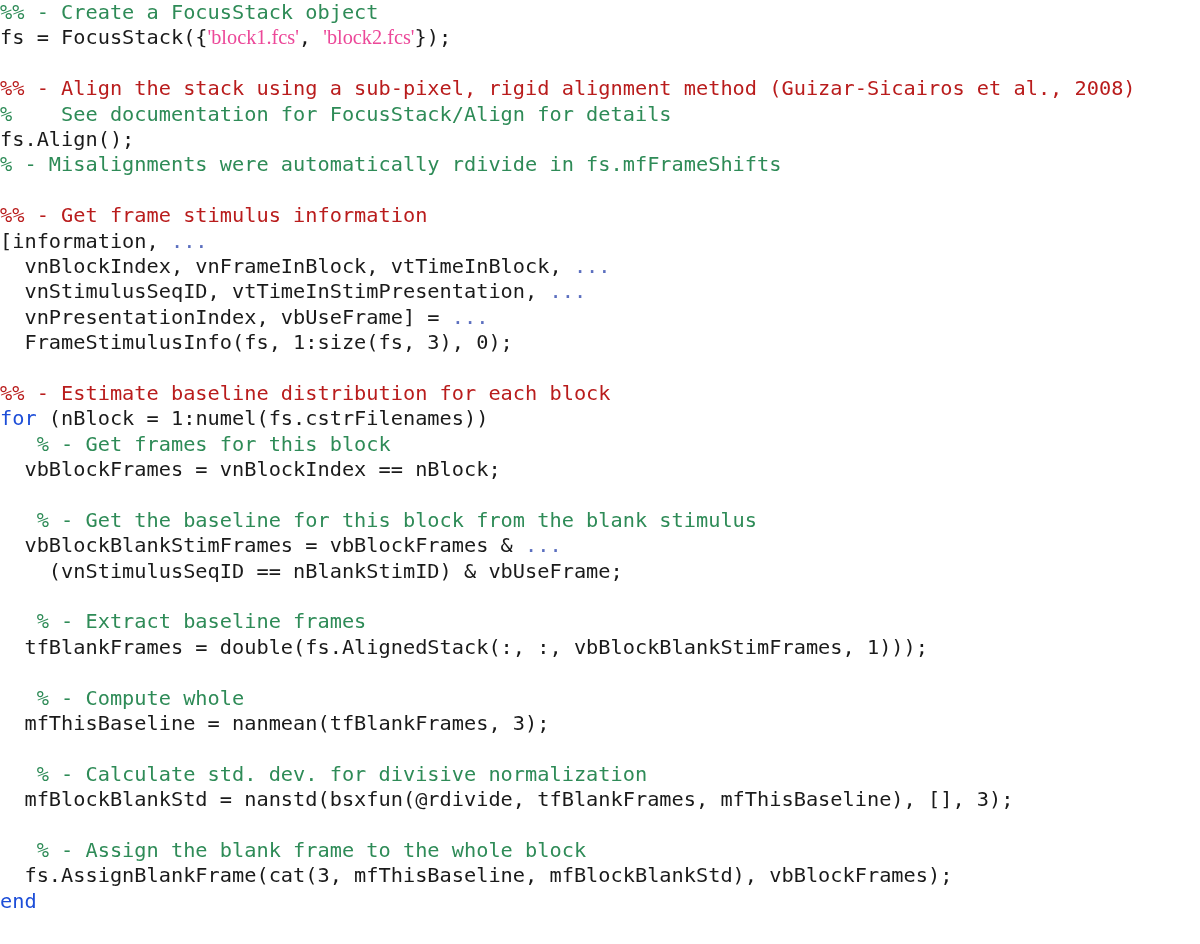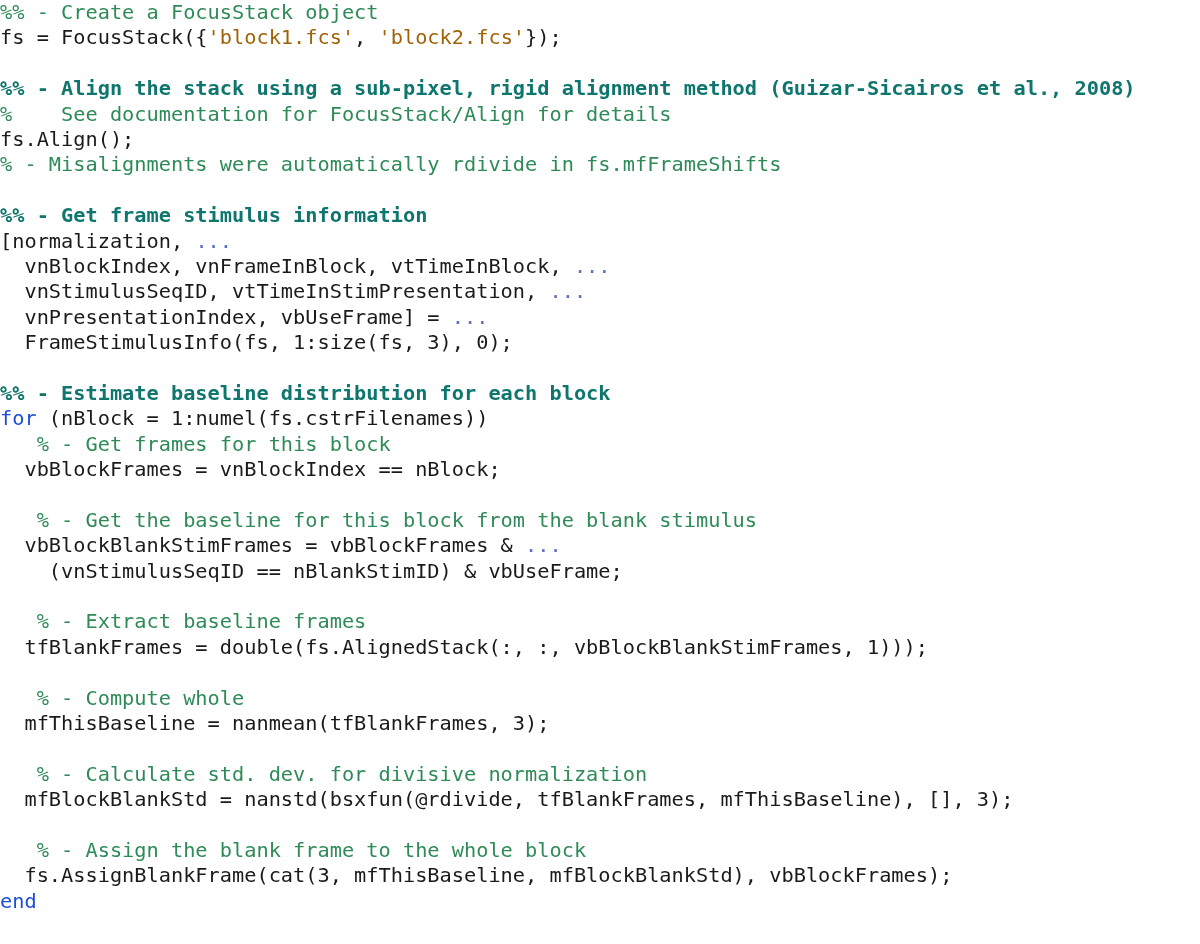--- a/index.html
+++ b/index.html
@@ -33,39 +33,39 @@
     color: #1a1a1a;
     margin: 0;
     padding: 0;
   }
   .code-line.blank {
     color: transparent;
   }
   .tok { white-space: pre; }
   .tok-plain   { color: #1a1a1a; }
   .tok-comment { color: #2E8B57; }
-  .tok-section { color: #0f766e; font-weight: bold; }
-  .tok-string  { color: #a16207; }
+  .tok-section { color: #b91c1c; font-weight: normal; }
+  .tok-string  { color: #ec4899; font-family: Liberation Serif, serif; }
   .tok-keyword { color: #1d4ed8; }
   .tok-cont    { color: #5B6FBF; }
 </style>
 </head>
 <body>
 
 <div id="code-listing">
     <div class="code-line"><span class="tok tok-comment">%% - Create a FocusStack object</span></div>
     <div class="code-line"><span class="tok tok-plain">fs = FocusStack({</span><span class="tok tok-string">'block1.fcs'</span><span class="tok tok-plain">, </span><span class="tok tok-string">'block2.fcs'</span><span class="tok tok-plain">});</span></div>
     <div class="code-line blank">&nbsp;</div>
     <div class="code-line"><span class="tok tok-section">%% - Align the stack using a sub-pixel, rigid alignment method (Guizar-Sicairos et al., 2008)</span></div>
     <div class="code-line"><span class="tok tok-comment">%    See documentation for FocusStack/Align for details</span></div>
     <div class="code-line"><span class="tok tok-plain">fs.Align();</span></div>
     <div class="code-line"><span class="tok tok-comment">% - Misalignments were automatically rdivide in fs.mfFrameShifts</span></div>
     <div class="code-line blank">&nbsp;</div>
     <div class="code-line"><span class="tok tok-section">%% - Get frame stimulus information</span></div>
-    <div class="code-line"><span class="tok tok-plain">[normalization, </span><span class="tok tok-cont">...</span></div>
+    <div class="code-line"><span class="tok tok-plain">[information, </span><span class="tok tok-cont">...</span></div>
     <div class="code-line"><span class="tok tok-plain">  vnBlockIndex, vnFrameInBlock, vtTimeInBlock, </span><span class="tok tok-cont">...</span></div>
     <div class="code-line"><span class="tok tok-plain">  vnStimulusSeqID, vtTimeInStimPresentation, </span><span class="tok tok-cont">...</span></div>
     <div class="code-line"><span class="tok tok-plain">  vnPresentationIndex, vbUseFrame] = </span><span class="tok tok-cont">...</span></div>
     <div class="code-line"><span class="tok tok-plain">  FrameStimulusInfo(fs, 1:size(fs, 3), 0);</span></div>
     <div class="code-line blank">&nbsp;</div>
     <div class="code-line"><span class="tok tok-section">%% - Estimate baseline distribution for each block</span></div>
     <div class="code-line"><span class="tok tok-keyword">for</span><span class="tok tok-plain"> (nBlock = 1:numel(fs.cstrFilenames))</span></div>
     <div class="code-line"><span class="tok tok-comment">   % - Get frames for this block</span></div>
     <div class="code-line"><span class="tok tok-plain">  vbBlockFrames = vnBlockIndex == nBlock;</span></div>
     <div class="code-line blank">&nbsp;</div>

